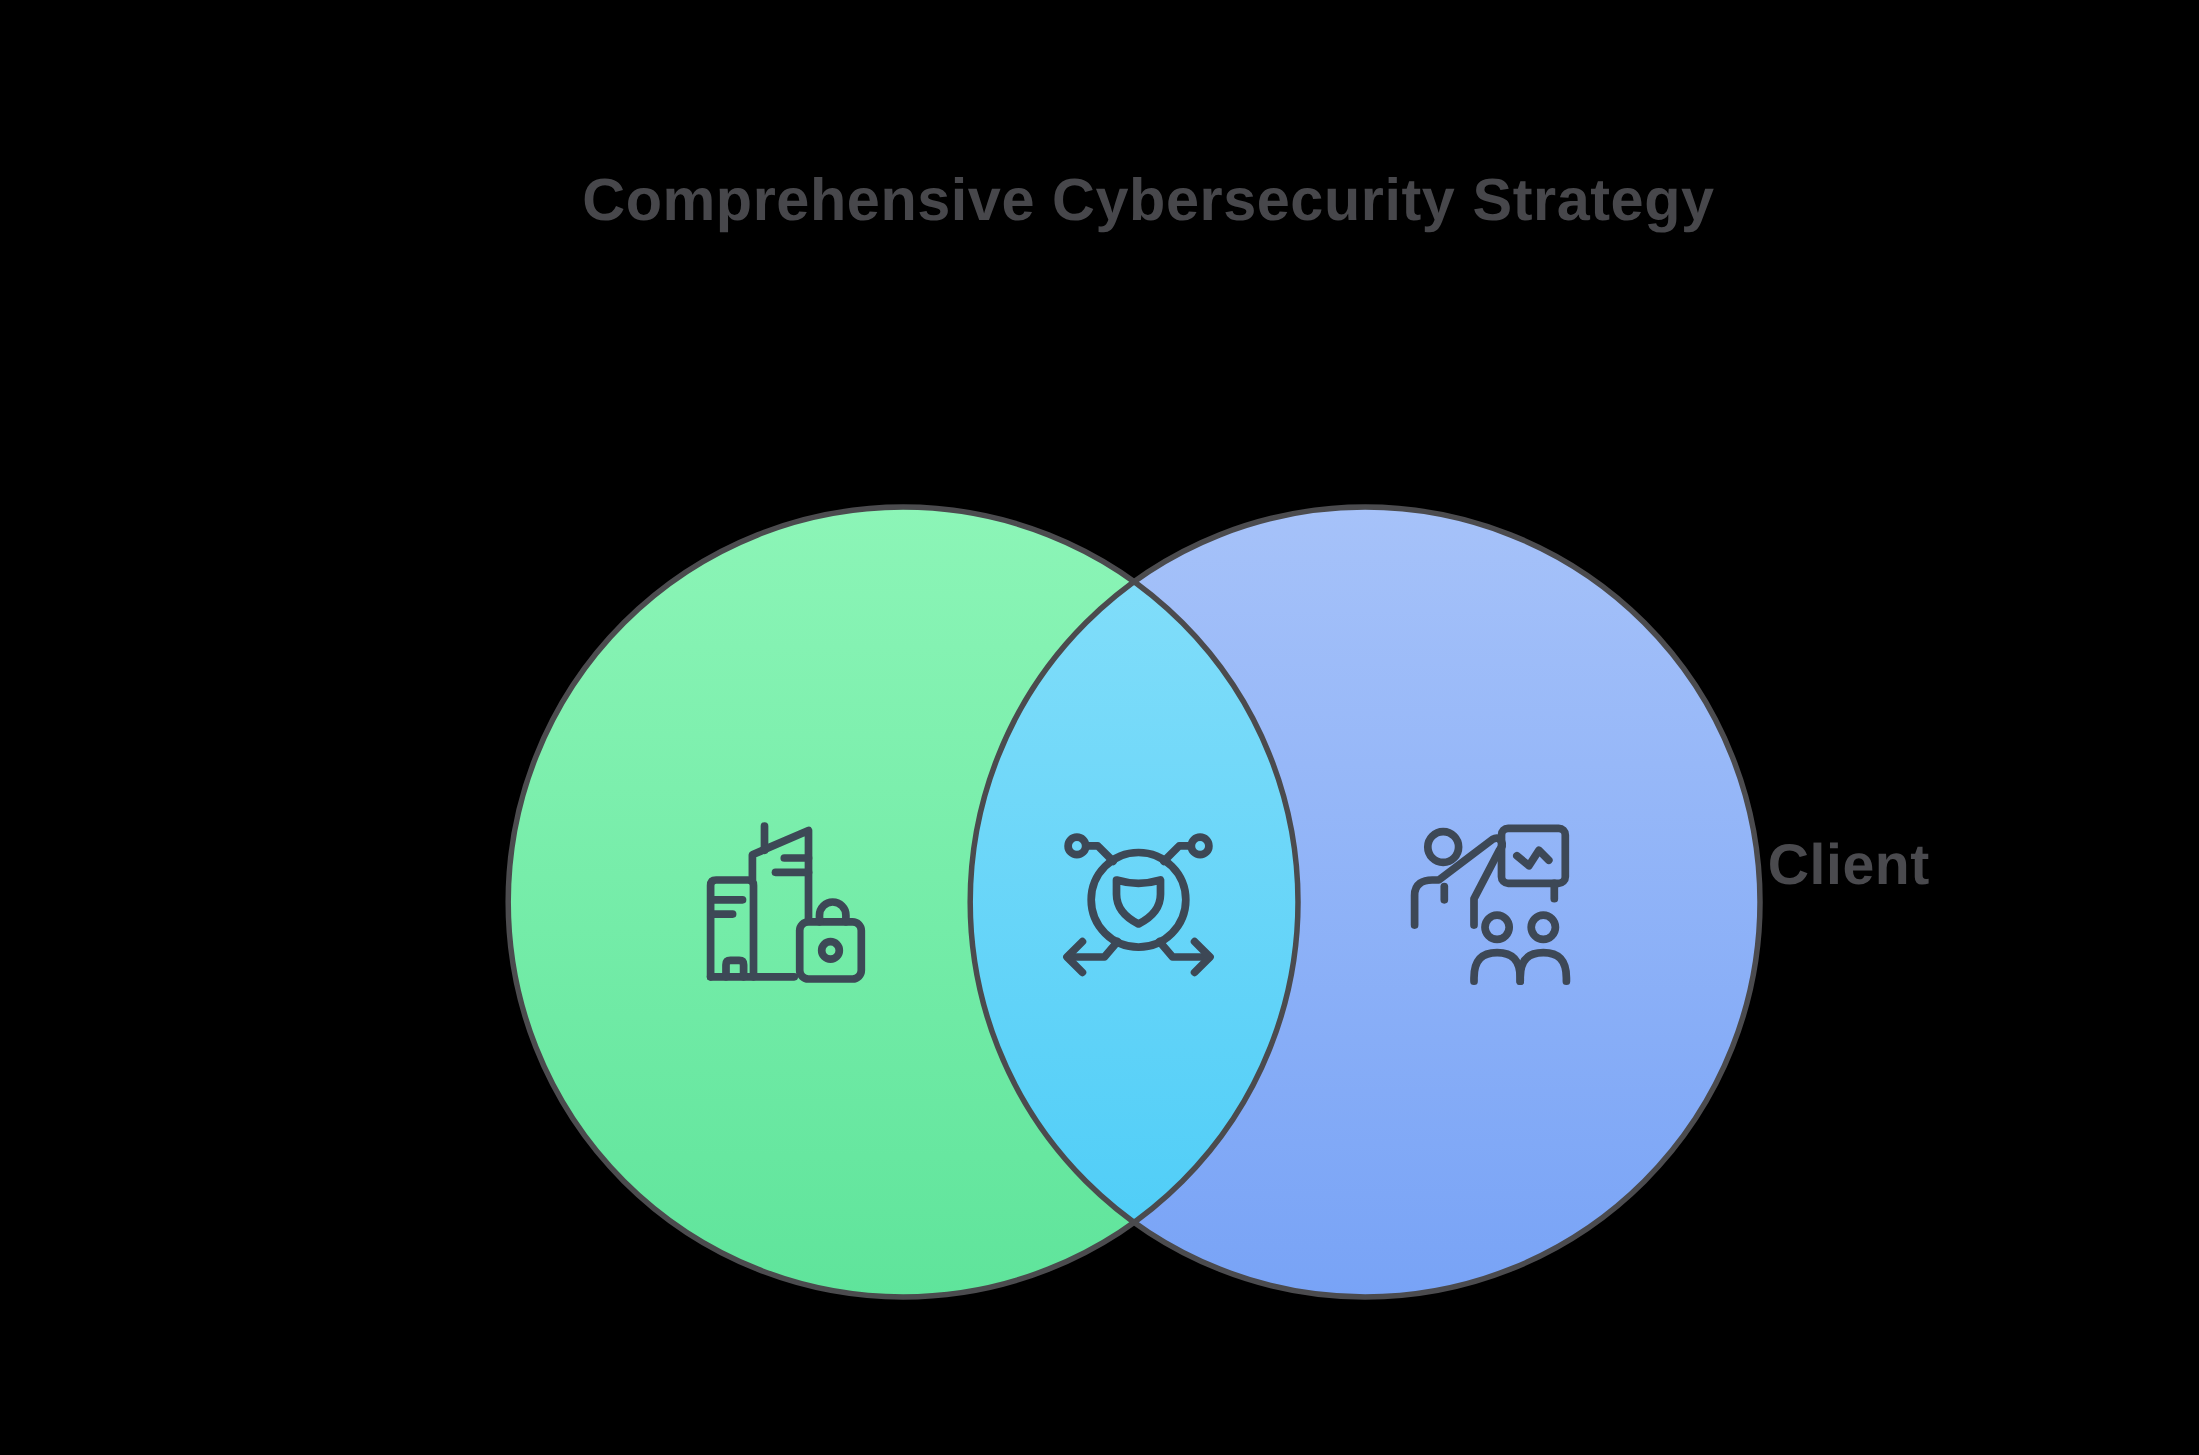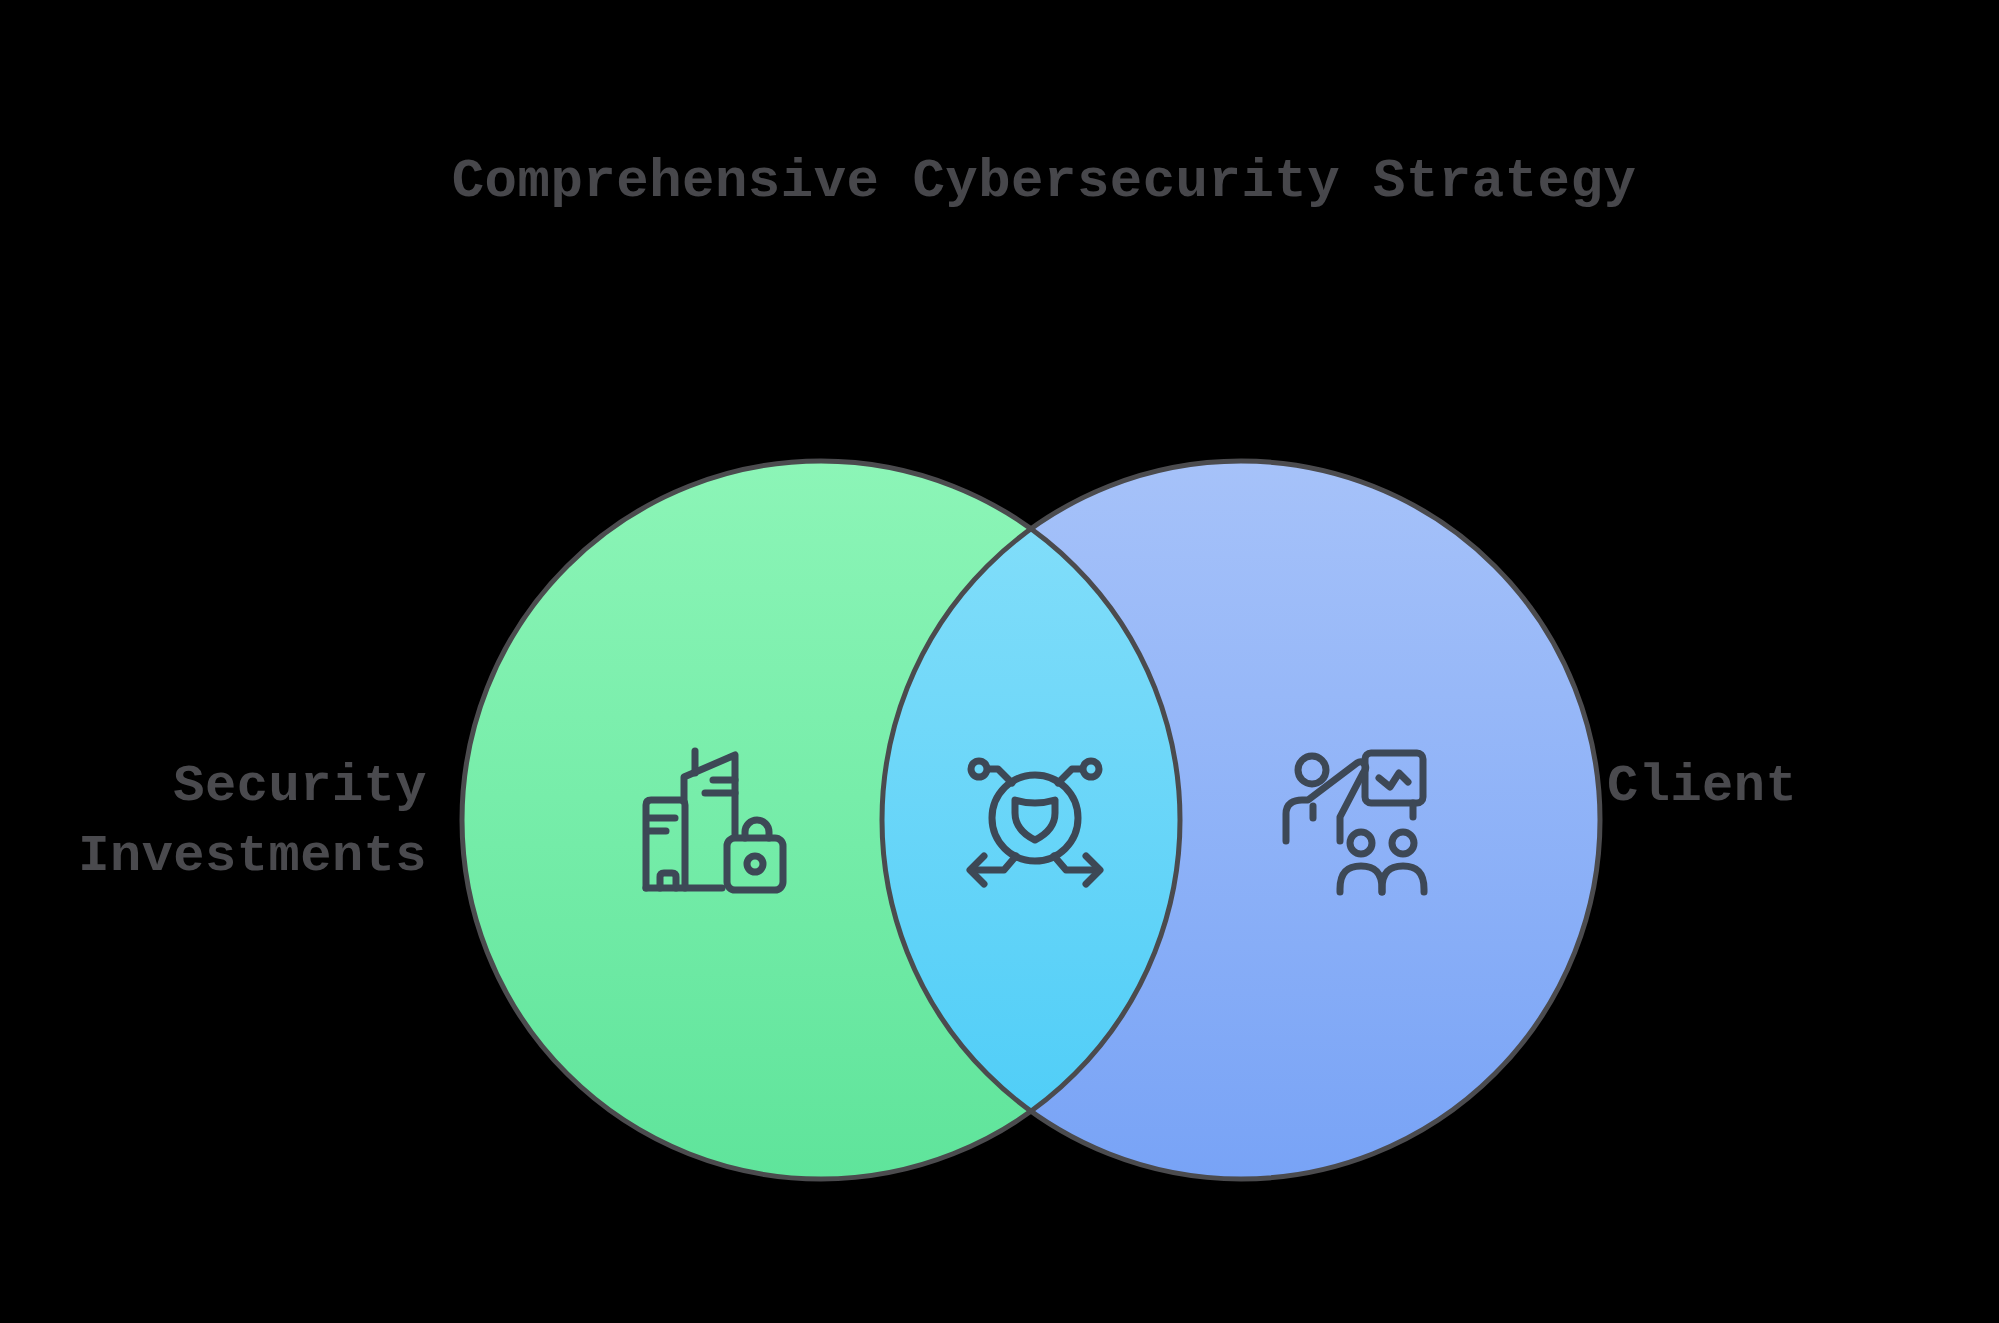--- a/index.html
+++ b/index.html
@@ -2,21 +2,21 @@
 <html><head>
 <meta charset="utf-8">
 <style>
   html, body { margin: 0; padding: 0; background: #000; }
   .canvas {
     position: relative;
     width: 1999px;
     height: 1190px;
     background: #000000;
     overflow: hidden;
-    font-family: Liberation Mono, monospace;
+    font-family: Liberation Sans, sans-serif;
   }
   .title {
     position: absolute;
     top: 150px;
     left: 1044px;
     transform: translateX(-50%);
     white-space: nowrap;
     font-size: 54px;
     font-weight: 700;
     letter-spacing: 0.5px;
@@ -105,22 +105,18 @@
       <rect x="1365" y="753" width="58" height="50" rx="6"></rect>
       <path d="M 1413 803 V 817"></path>
       <path d="M 1379 778 L 1390 787 L 1399 773 L 1408 782"></path>
       <circle cx="1361" cy="843" r="11"></circle>
       <circle cx="1403" cy="843" r="11"></circle>
       <path d="M 1340 892 V 889 C 1340 872 1348 866 1361 866 C 1374 866 1382 872 1382 889 V 892"></path>
       <path d="M 1382 892 V 889 C 1382 872 1390 866 1403 866 C 1416 866 1424 872 1424 889 V 892"></path>
     </g>
   </svg>
 
-  <div class="side-label label-left">
-    <span>Security</span>
-    <span>Investments</span>
-  </div>
 
   <div class="side-label label-right">
     <span>Client</span>
   </div>
 
 </div>
 
 </body></html>

